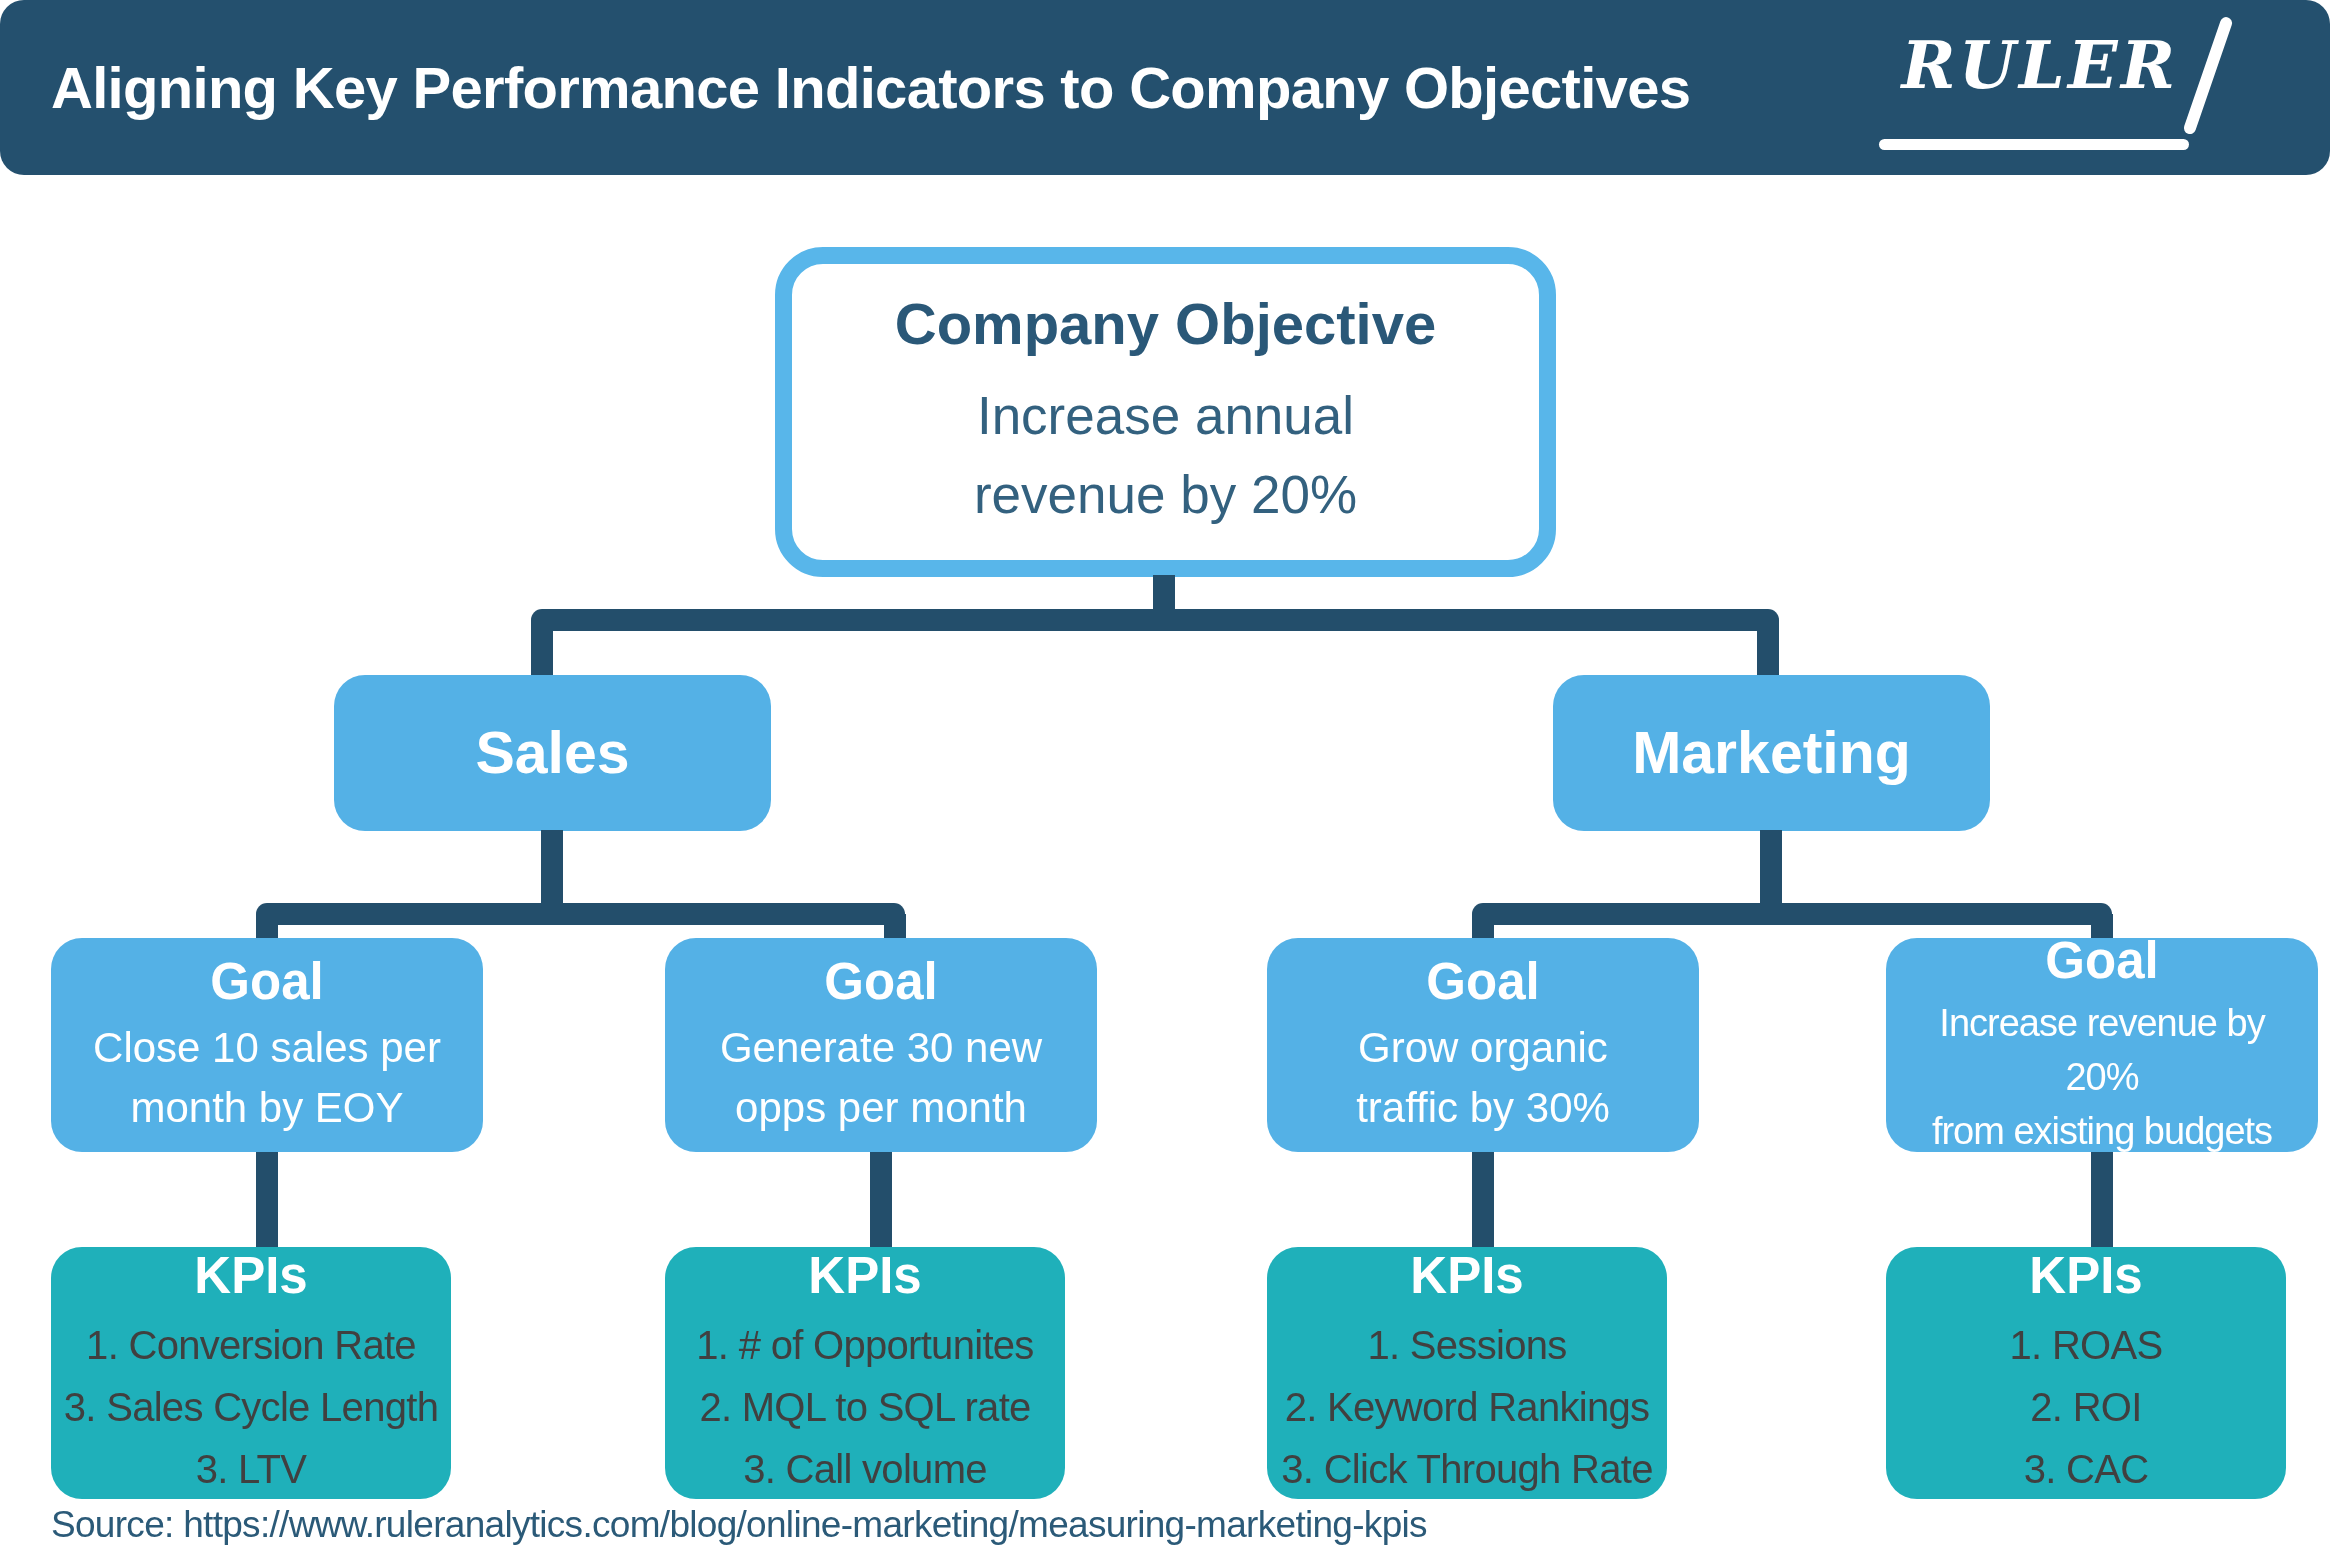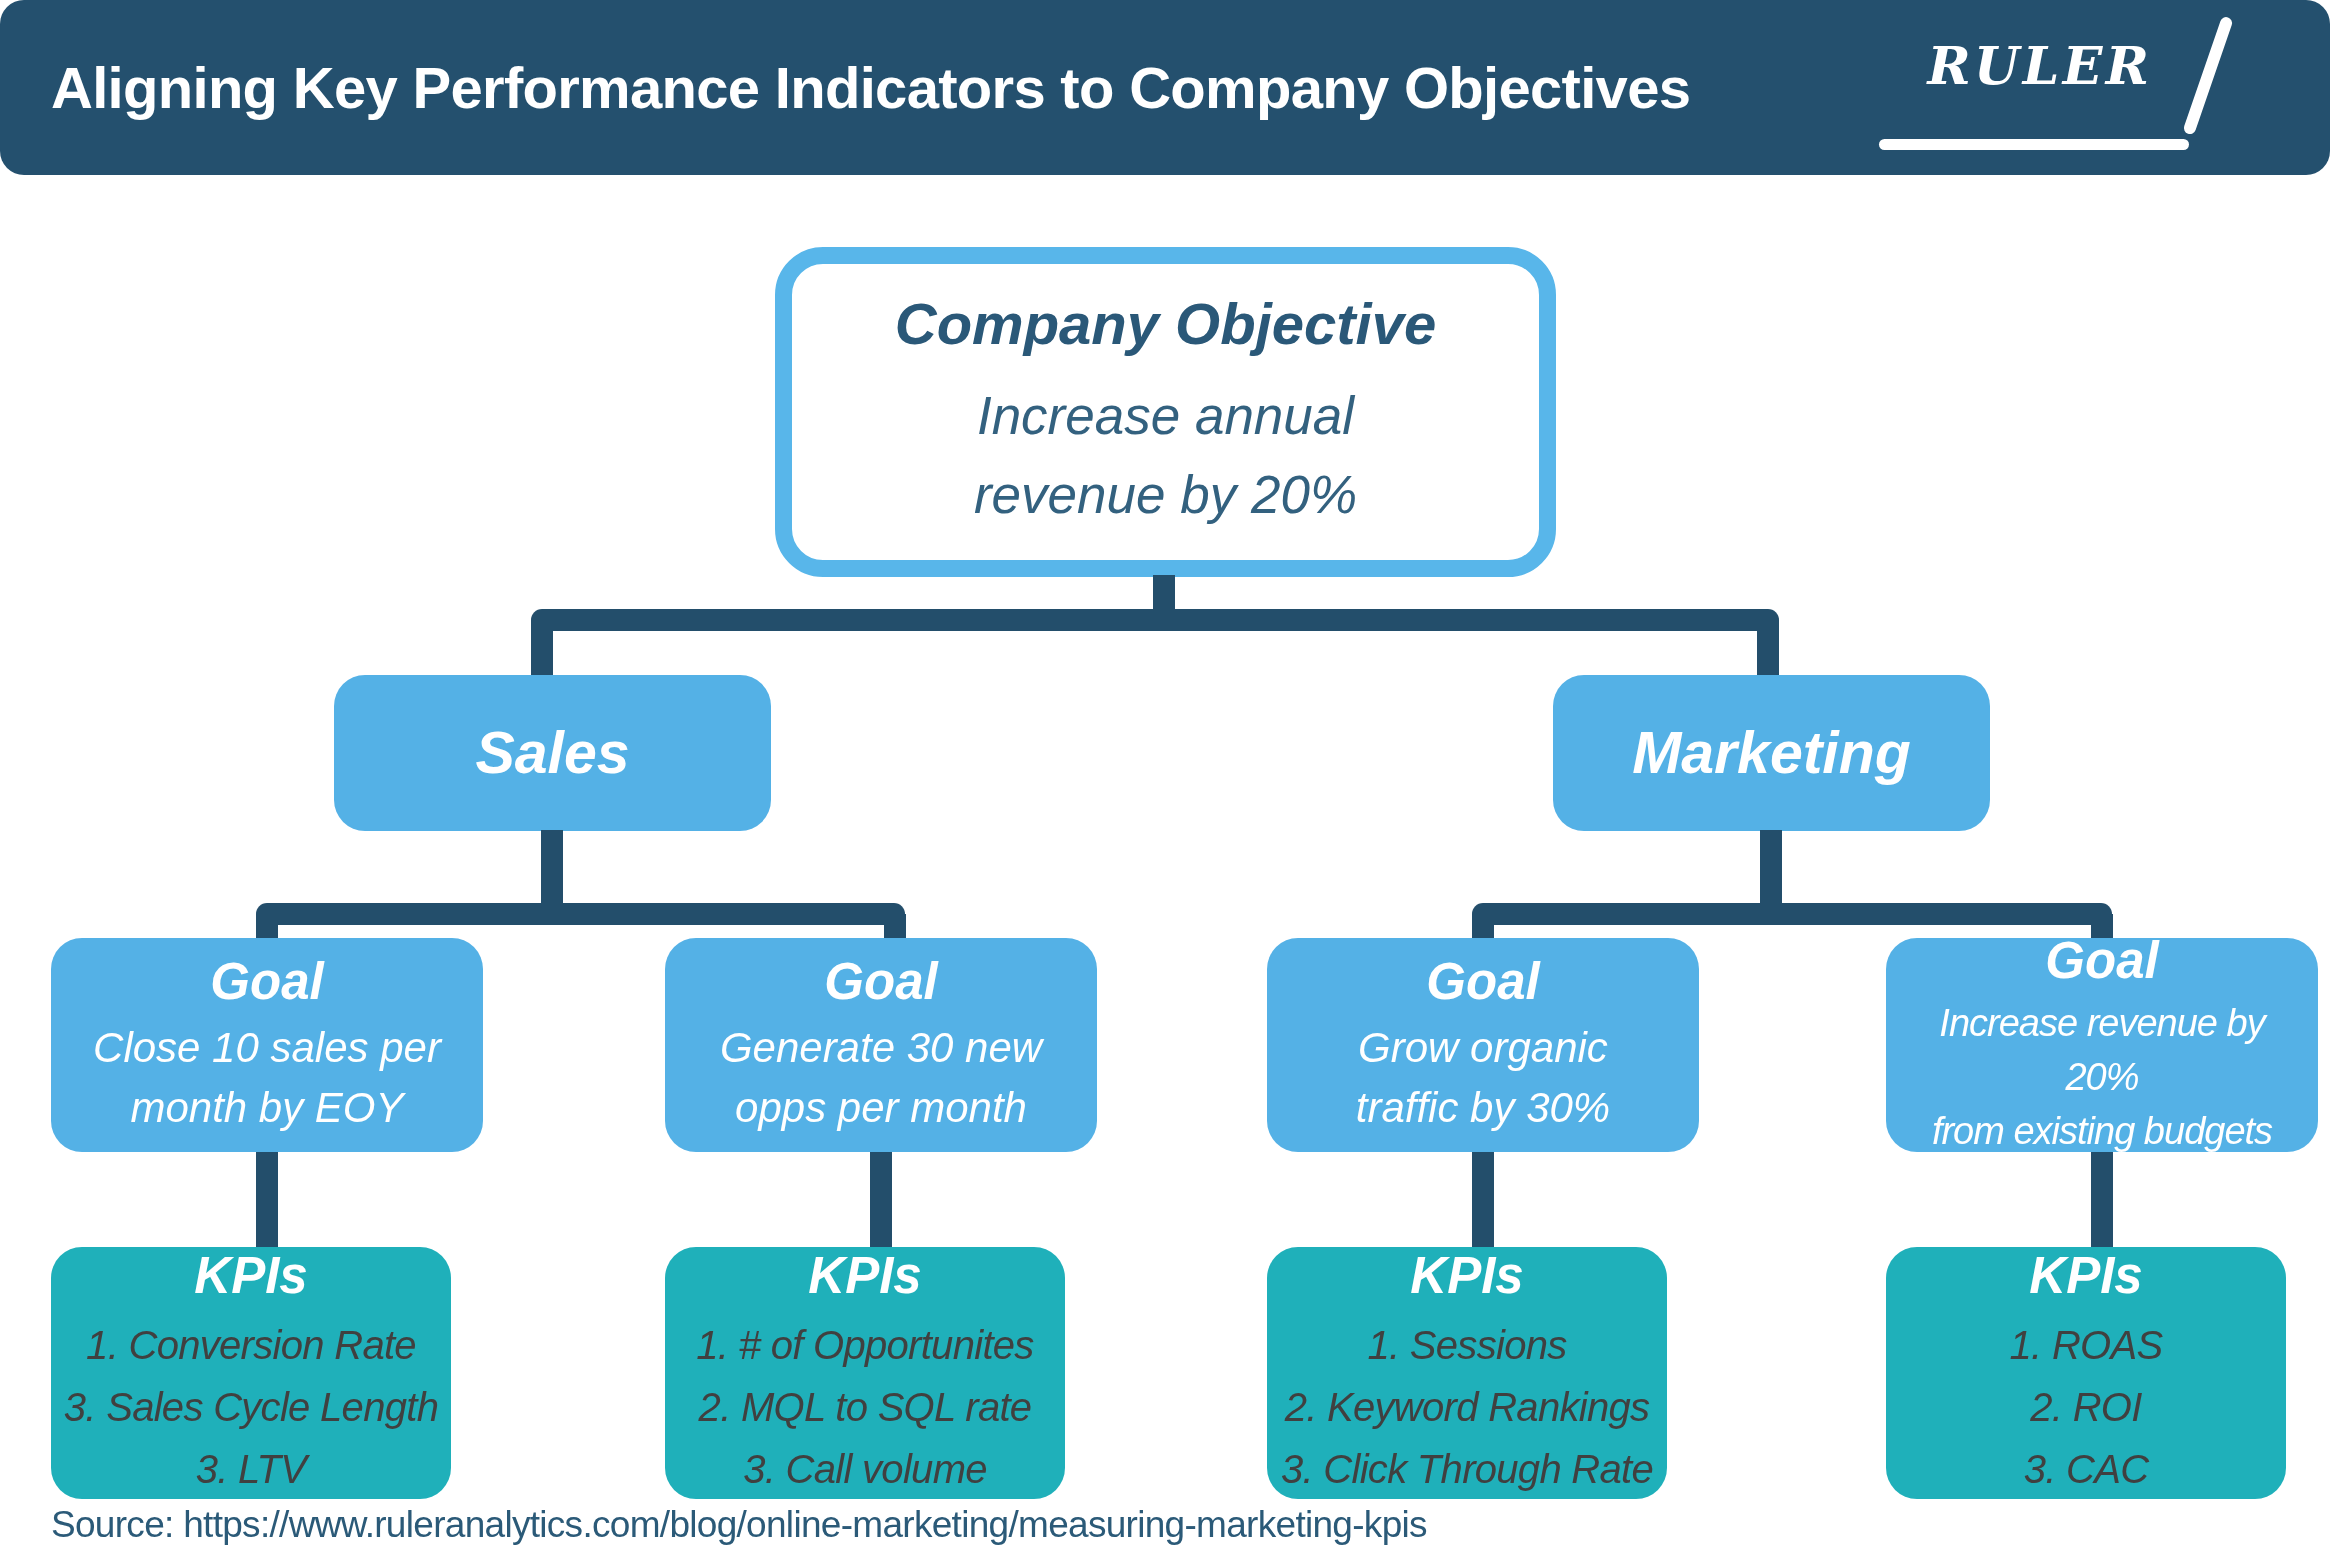--- a/index.html
+++ b/index.html
@@ -21,34 +21,34 @@
     color:#ffffff;font-size:58px;font-weight:bold;letter-spacing:-0.7px;
     white-space:nowrap;
   }
   .logo{
     position:absolute;top:25px;right:129px;width:322px;height:130px;
   }
   .logo-text{
     display:block;text-align:center;
     font-family:"DejaVu Serif", serif;
     font-style:italic;font-weight:900;
-    font-size:52px;line-height:81px;
+    font-size:65px;line-height:81px;
     letter-spacing:3.4px;color:#ffffff;
   }
   .logo-underline{
     position:absolute;left:0;bottom:5.5px;width:310px;height:11px;
     background:#ffffff;border-radius:6.2px;
   }
   .logo-slash{
     position:absolute;right:-12.3px;top:-11px;width:11.6px;height:123px;
     background:#ffffff;border-radius:6.2px;
     transform:rotate(19deg);
   }
   
-  .box{position:absolute;box-sizing:border-box;display:flex;flex-direction:column;align-items:center;justify-content:center;text-align:center;font-style:italic;}
+  .box{position:absolute;box-sizing:border-box;display:flex;flex-direction:column;align-items:center;justify-content:center;text-align:center;}
   .root-box{
     left:775px;top:247px;width:781px;height:330px;
     background:#ffffff;border:17px solid var(--sky_border);border-radius:48px;
   }
   .root-title{color:var(--text_dark);font-size:58px;font-weight:bold;margin-bottom:19px;}
   .root-subtitle{color:var(--text_body);font-size:53px;line-height:1.5;white-space:pre-line;}
   .branch-box{
     width:437px;height:156px;background:var(--light_blue);border-radius:31px;
   }
   .branch-label{color:#ffffff;font-size:59px;font-weight:bold;}

